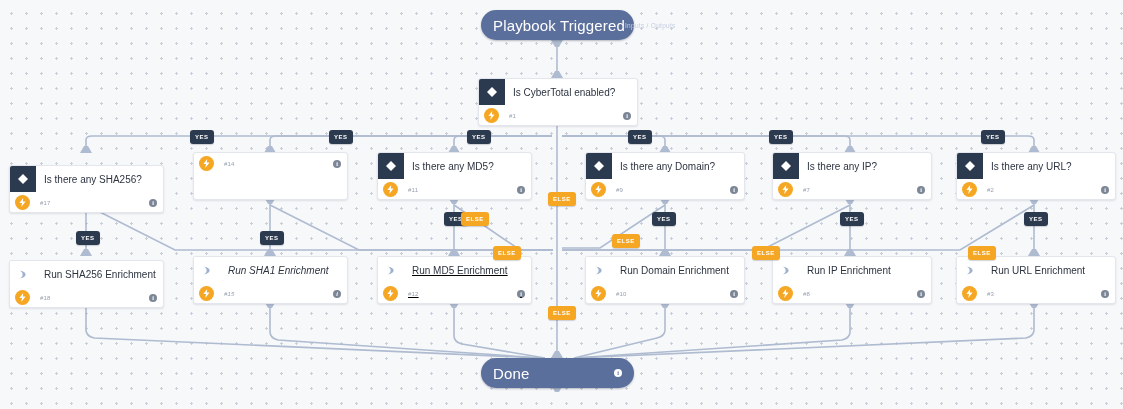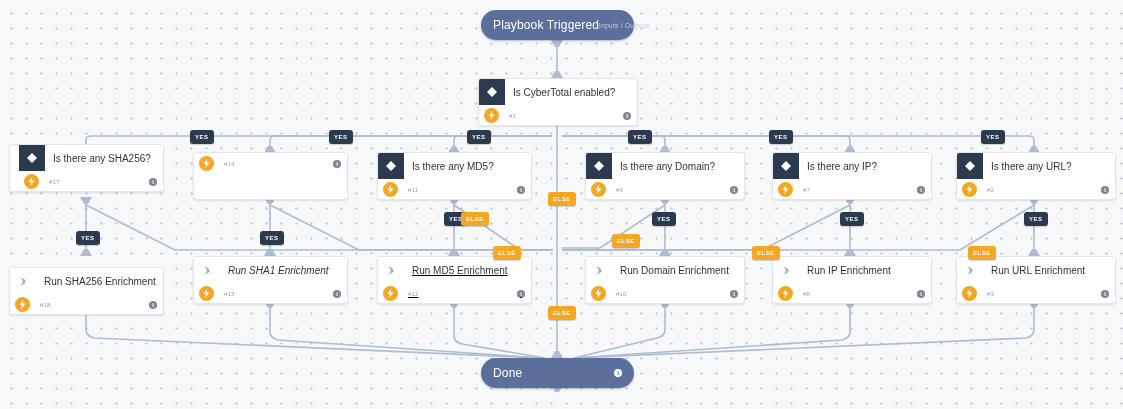--- a/index.html
+++ b/index.html
@@ -21,21 +21,21 @@
     height: 30px;
     border-radius: 15px;
     background: #5b6f9c;
     box-shadow: 0 1px 2px rgba(30,40,60,.30);
     display: flex;
     align-items: center;
     padding: 0 12px;
     color: #ffffff;
   }
   .pill .pill-title {
-    font-size: 12px;
+    font-size: 15px;
     letter-spacing: .15px;
     white-space: nowrap;
     flex: 1;
   }
   .pill .pill-sub {
     font-size: 6.5px;
     color: #c6cfe2;
     letter-spacing: .3px;
     white-space: nowrap;
   }
@@ -221,21 +221,21 @@
       <span class="bolt">
         <svg width="7" height="9" viewBox="0 0 7 9">
             <polygon points="4.2,0 0.4,5 3,5 2.2,9 6.6,3.6 3.9,3.6" fill="#ffffff"></polygon>
           </svg>
       </span>
       <span class="card-id">#1</span>
       <span class="info-dot">i</span>
     </div>
   </div>
 
-  <div class="card" style="left:9px; top:144px;padding-left:9px;">
+  <div class="card" style="left:9px; top:165px;">
     <div class="card-top">
       <span class="card-glyph">
         <svg width="12" height="12" viewBox="0 0 12 12">
             <polygon points="6,1 11,6 6,11 1,6" fill="#ffffff"></polygon>
           </svg>
       </span>
       <span class="card-title">Is there any SHA256?</span>
     </div>
     <div class="card-bottom">
       <span class="bolt">
@@ -333,21 +333,21 @@
       <span class="bolt">
         <svg width="7" height="9" viewBox="0 0 7 9">
             <polygon points="4.2,0 0.4,5 3,5 2.2,9 6.6,3.6 3.9,3.6" fill="#ffffff"></polygon>
           </svg>
       </span>
       <span class="card-id">#7</span>
       <span class="info-dot">i</span>
     </div>
   </div>
 
-  <div class="card" style="left:9px; top:267px;">
+  <div class="card" style="left:9px; top:260px;">
     <div class="card-top">
       <span class="card-glyph" style="background:#ffffff;">
         <svg width="11" height="11" viewBox="0 0 11 11">
             <path d="M2,1.5 C6,2.2 7.6,4 7.6,5.5 C7.6,7 6,8.8 2,9.5 C4,8 4.6,6.8 4.6,5.5 C4.6,4.2 4,3 2,1.5 Z" fill="#9fb2cd"></path>
           </svg>
       </span>
       <span class="card-title">Run SHA256 Enrichment</span>
     </div>
     <div class="card-bottom">
       <span class="bolt">

